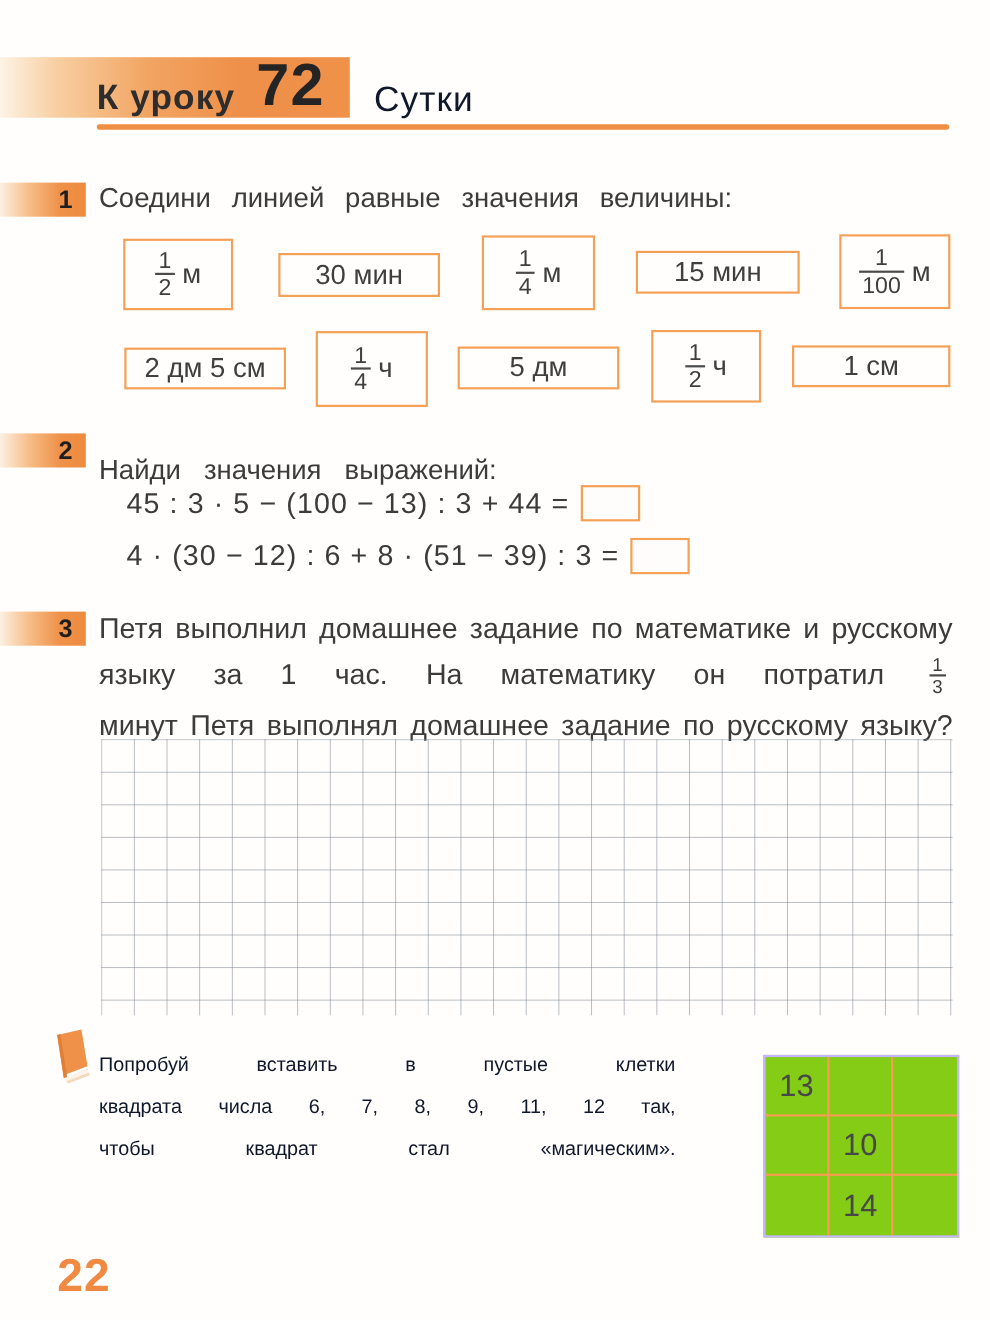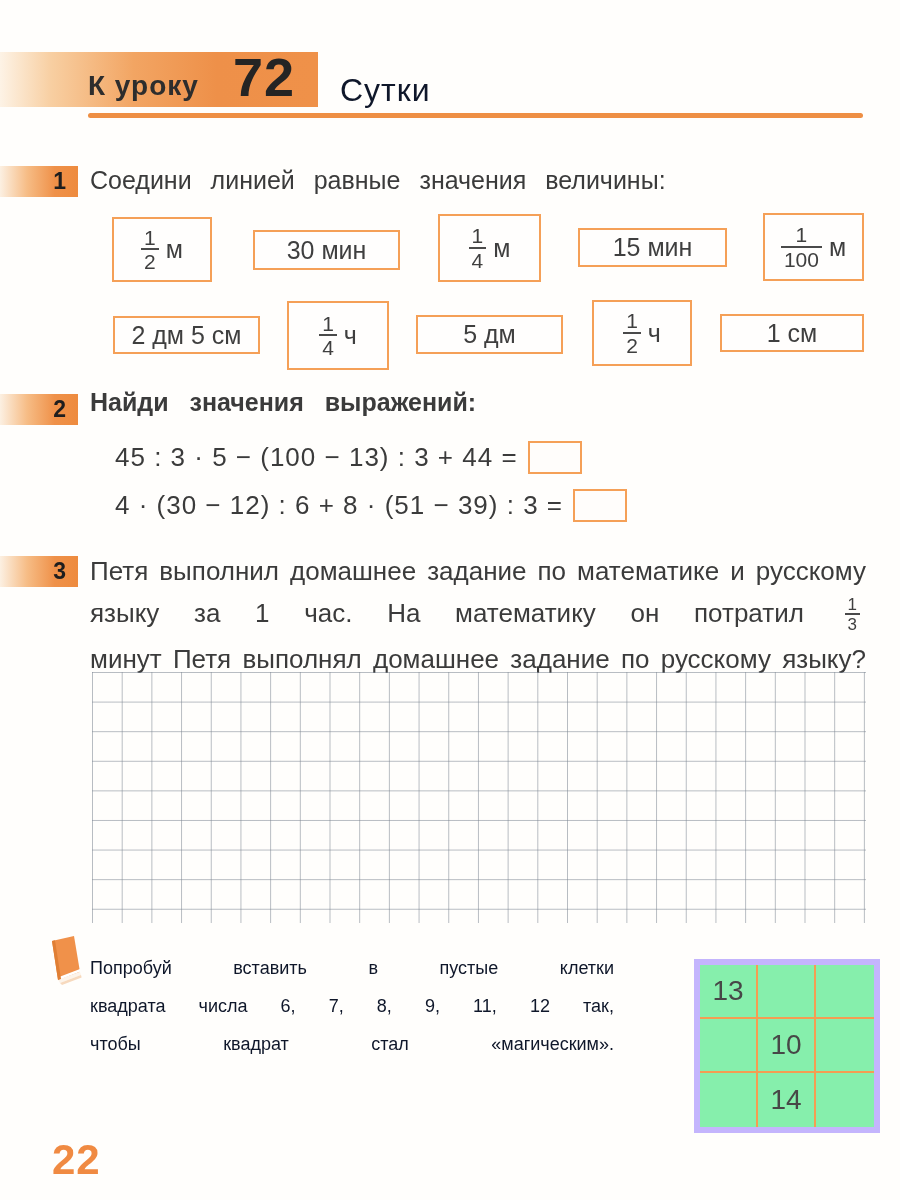--- a/index.html
+++ b/index.html
@@ -9,21 +9,21 @@
     font-family:"Liberation Sans","DejaVu Sans",sans-serif;
     color:#3b3b3b;overflow:hidden;
   }
   .abs{position:absolute;}
 
   
   .header-bar{
     left:0;top:52px;width:318px;height:55px;
     background:linear-gradient(90deg,#fdf3e6 0%,#f8cfa2 16%,#f2a563 42%,#ee9049 68%,#ef9149 100%);
   }
-  .lesson-label{left:88px;top:70px;font-size:28px;font-weight:700;color:#2d2d2d;letter-spacing:1px;}
+  .lesson-label{left:88px;top:70px;font-size:32px;font-weight:700;color:#2d2d2d;letter-spacing:1px;}
   .lesson-number{left:233px;top:46px;font-size:54px;font-weight:700;color:#242424;letter-spacing:1px;}
   .page-title{left:340px;top:72px;font-size:32px;font-weight:400;color:#0f172a;letter-spacing:1px;}
   .header-underline{left:88px;top:113px;width:775px;height:5px;background:#ee8f44;border-radius:3px;}
 
   
   .badge{
     left:0;width:78px;height:31px;
     background:linear-gradient(90deg,#fcf0e2 0%,#f6bc85 35%,#ef9149 70%,#ee8b3e 100%);
     display:flex;align-items:center;justify-content:flex-end;
   }
@@ -60,21 +60,21 @@
     background-size:29.7px 29.6px;
     background-position:0 0;
   }
 
   
   .bonus-line{width:524px;font-size:18px;color:#0f172a;text-align:justify;text-align-last:justify;white-space:nowrap;}
 
   .magic-square{
     left:694px;top:959px;width:174px;height:162px;
     display:grid;grid-template-columns:repeat(3,1fr);grid-template-rows:repeat(3,1fr);
-    border:6px solid #c4b5fd;background:#86efac;
+    border:2px solid #c4b5fd;background:#84cc16;
   }
   .magic-cell{
     border-right:2px solid #f59d52;border-bottom:2px solid #f59d52;
     display:flex;align-items:center;justify-content:center;
     font-size:28px;color:#474747;
   }
   .magic-cell:nth-child(3n){border-right:none;}
   .magic-cell:nth-child(n+7){border-bottom:none;}
 
   .page-number{left:52px;top:1136px;font-size:42px;font-weight:700;color:#f08a42;letter-spacing:1px;}
@@ -141,21 +141,21 @@
   </span>
   <span class="unit">ч</span>
 </div>
 <div class="abs vbox" style="left:720px;top:314px;width:140px;height:34px;">
   <span>1 см</span>
 </div>
 
 <div class="abs badge" style="top:394px;">
   <span>2</span>
 </div>
-<div class="abs prompt" style="left:90px;top:388px;word-spacing:14px;font-weight:bold;">Найди  значения выражений:</div>
+<div class="abs prompt" style="left:90px;top:413px;word-spacing:14px;">Найди  значения выражений:</div>
 
 <div class="abs expr-row" style="left:115px;top:441px;">
   <span class="expr">45 : 3 · 5 − (100 − 13) : 3 + 44 =</span>
   <span class="ansbox"></span>
 </div>
 <div class="abs expr-row" style="left:115px;top:489px;">
   <span class="expr">4 · (30 − 12) : 6 + 8 · (51 − 39) : 3 =</span>
   <span class="ansbox"></span>
 </div>
 

